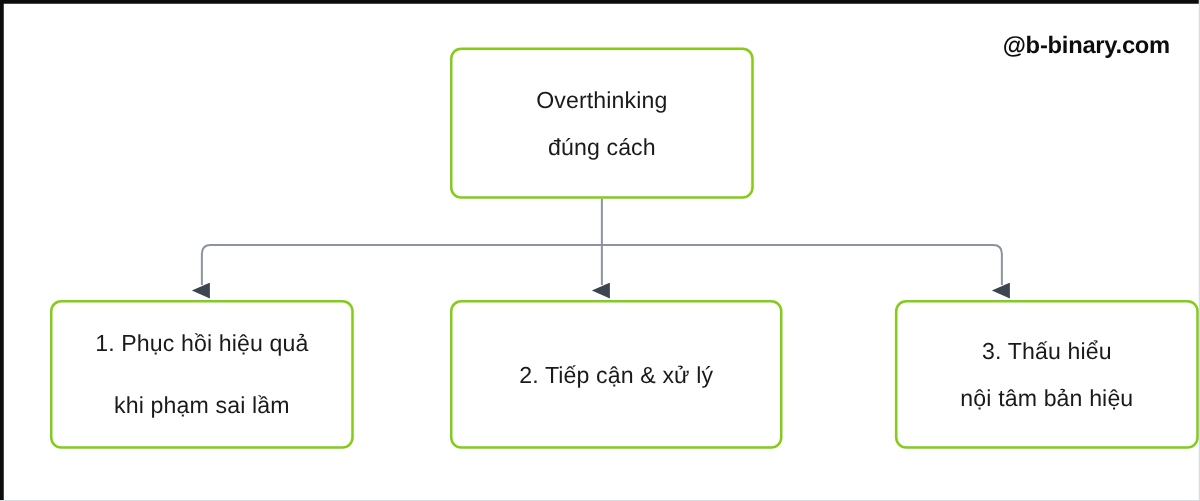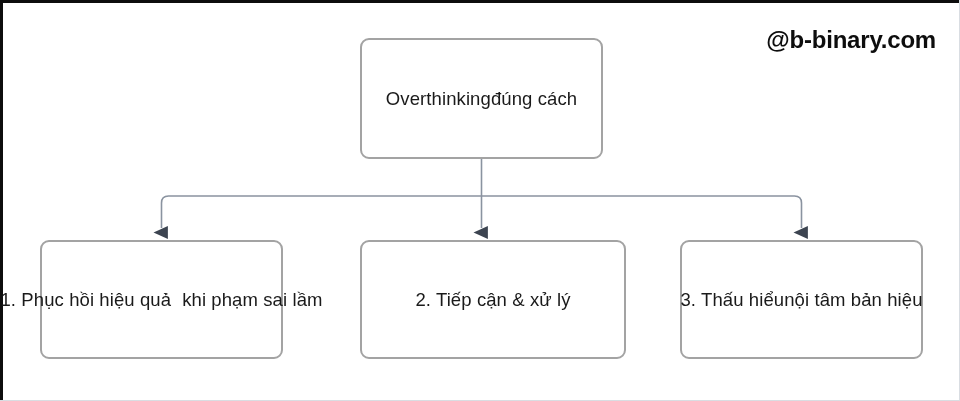--- a/index.html
+++ b/index.html
@@ -47,24 +47,24 @@
     left: 0; top: 0;
     width: 960px;
     height: 401px;
     pointer-events: none;
   }
 
   .node {
     position: absolute;
     box-sizing: border-box;
     background: #ffffff;
-    border: 2px solid #a3a3a3;
+    border: 2px solid #84cc16;
     border-radius: 9px;
     display: flex;
-    flex-direction: row;
+    flex-direction: column;
     align-items: center;
     justify-content: center;
     color: #1a1a1a;
     text-align: center;
   }
   .node .line {
     display: block;
     font-size: 18.5px;
     line-height: 38px;
     white-space: nowrap;
@@ -84,31 +84,31 @@
     height: 119px;
     gap: 11px;
   }
   #node-child-1 {
     left: 360px;
     top: 240px;
     width: 266px;
     height: 119px;
   }
   #node-child-2 {
-    left: 680px;
+    left: 716px;
     top: 240px;
     width: 243px;
     height: 119px;
   }
 
   #watermark {
     position: absolute;
     right: 24px;
     top: 26px;
-    font-size: 24px;
+    font-size: 19px;
     font-weight: bold;
     color: #0d0d0d;
     letter-spacing: -0.2px;
     white-space: nowrap;
   }
 </style>
 </head>
 <body>
 
 <div id="canvas">

